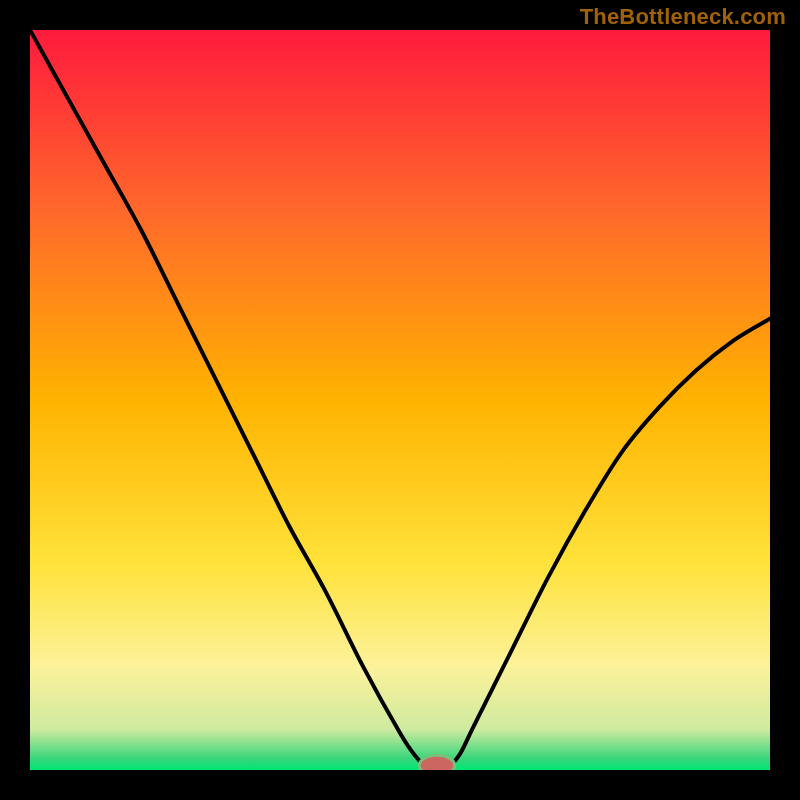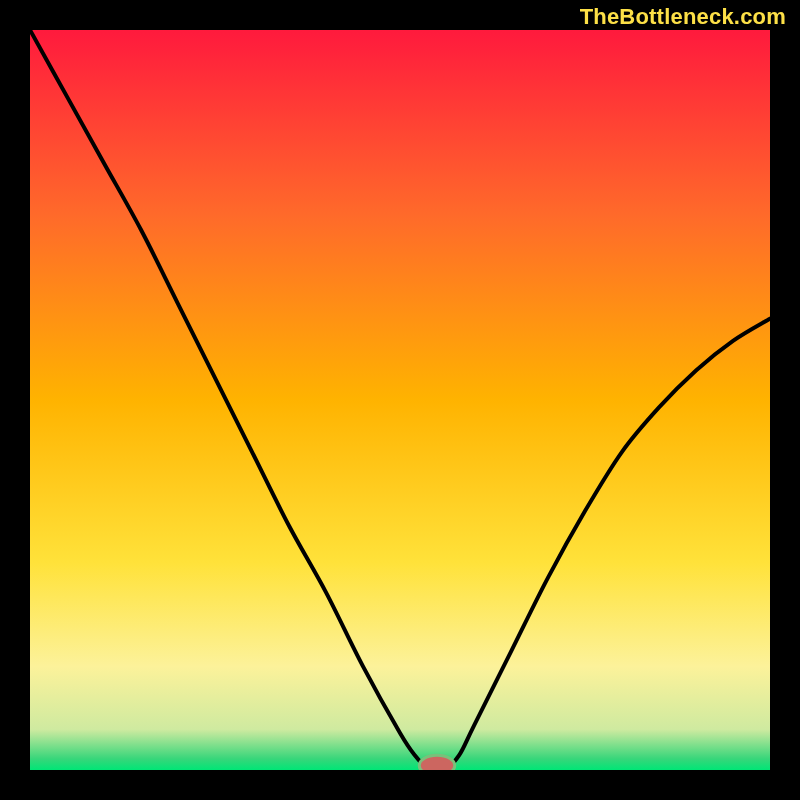--- a/index.html
+++ b/index.html
@@ -15,21 +15,21 @@
     width: 800px;
     height: 800px;
     background: #000;
   }
   .watermark {
     position: absolute;
     top: 4px;
     right: 14px;
     font-family: Arial, Helvetica, sans-serif;
     font-size: 22px;
-    color: #fde047;
+    color: #a16207;
     font-weight: 600;
     letter-spacing: 0.2px;
   }
   .plot {
     position: absolute;
     left: 30px;
     top: 30px;
     width: 740px;
     height: 740px;
   }

